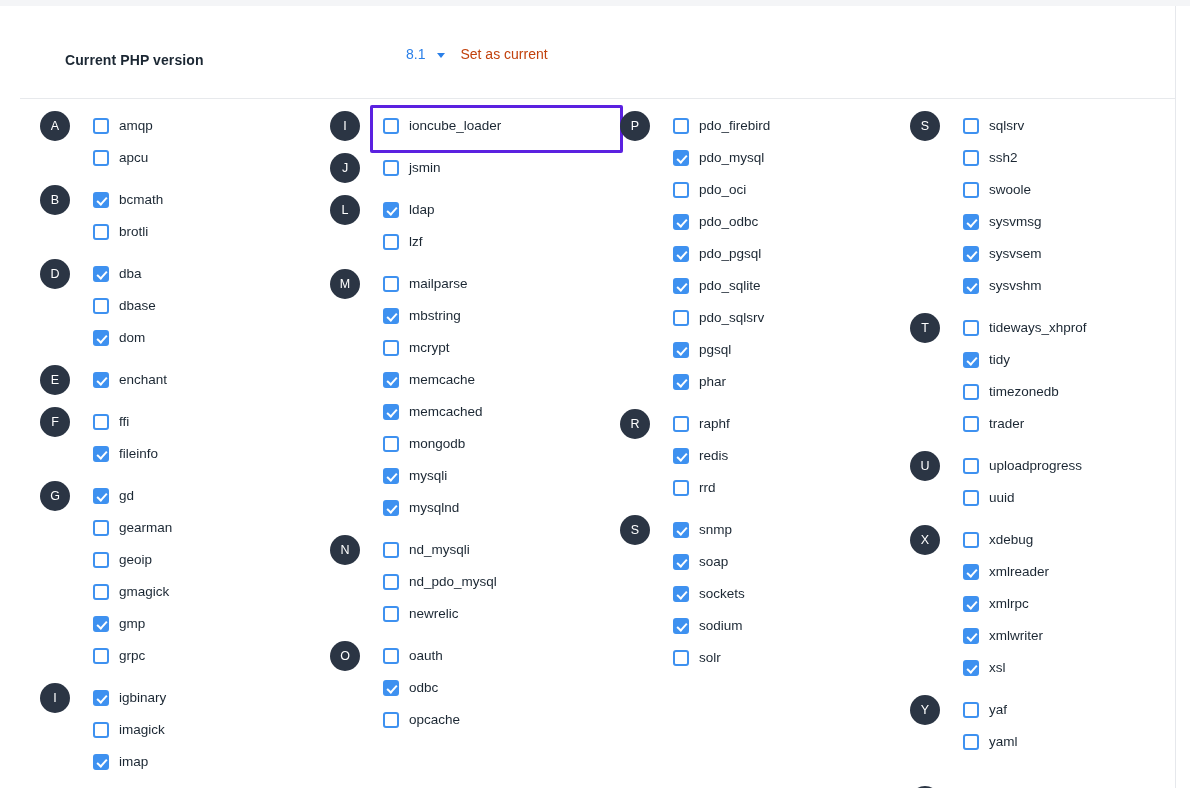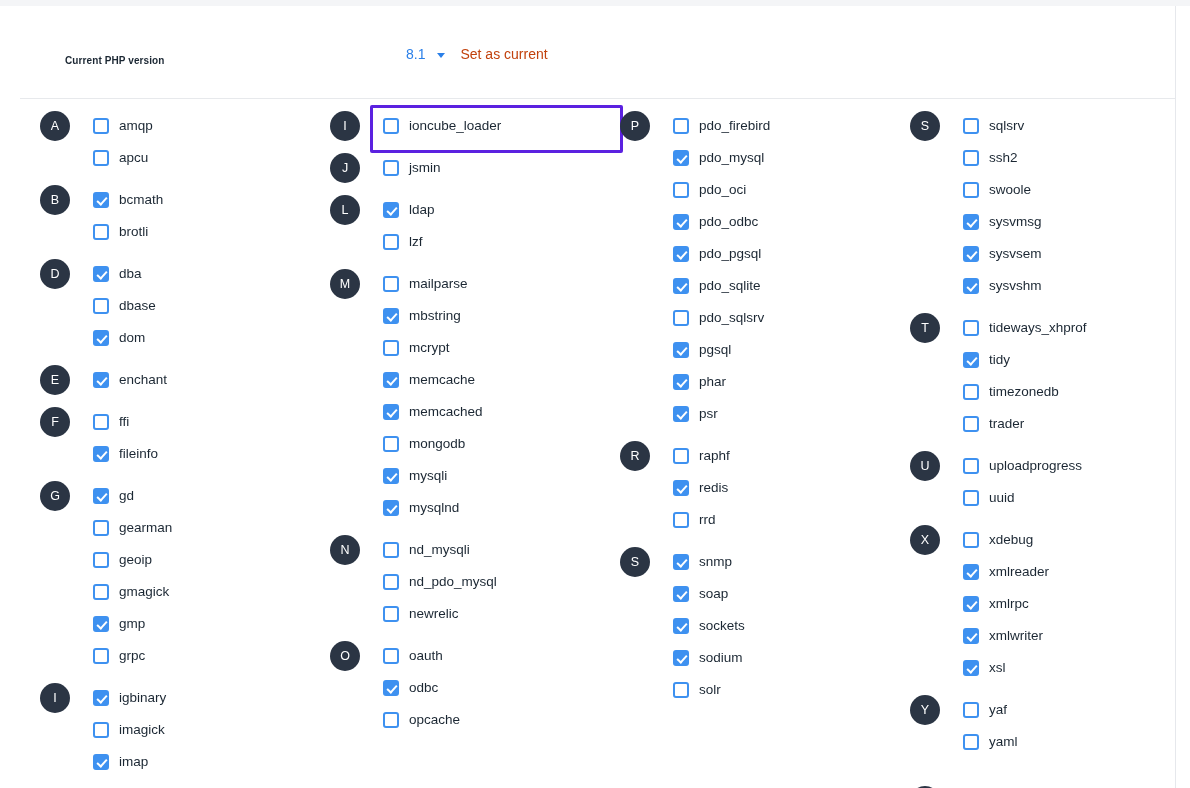--- a/index.html
+++ b/index.html
@@ -33,21 +33,21 @@
   .php-header {
     position: absolute;
     top: 30px; left: 0;
     width: 1176px; height: 36px;
     display: flex;
     align-items: center;
   }
   .php-header-label {
     position: absolute;
     left: 65px;
-    font-size: 10px;
+    font-size: 14px;
     font-weight: bold;
     color: #1b2733;
     letter-spacing: 0.1px;
     margin-top: 12px;
   }
   .php-version-group {
     position: absolute;
     left: 406px;
     display: flex;
     align-items: center;
@@ -488,26 +488,20 @@
               <span class="cb checked"></span>
               <span class="ext-label">pgsql</span>
             </label>
           </div>
           <div class="row">
             <label class="ext-item">
               <span class="cb checked"></span>
               <span class="ext-label">phar</span>
             </label>
           </div>
-          <div class="row">
-            <label class="ext-item">
-              <span class="cb checked"></span>
-              <span class="ext-label">psr</span>
-            </label>
-          </div>
           <div class="row group-start">
             <div class="letter-badge">R</div>
             <label class="ext-item">
               <span class="cb"></span>
               <span class="ext-label">raphf</span>
             </label>
           </div>
           <div class="row">
             <label class="ext-item">
               <span class="cb checked"></span>

